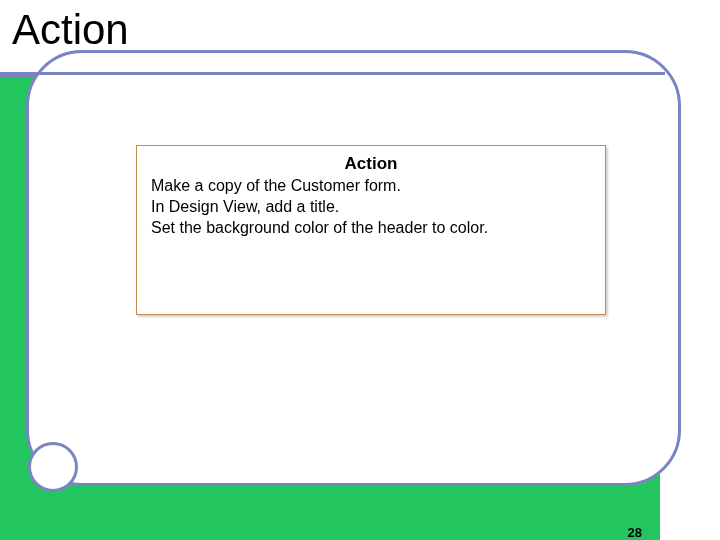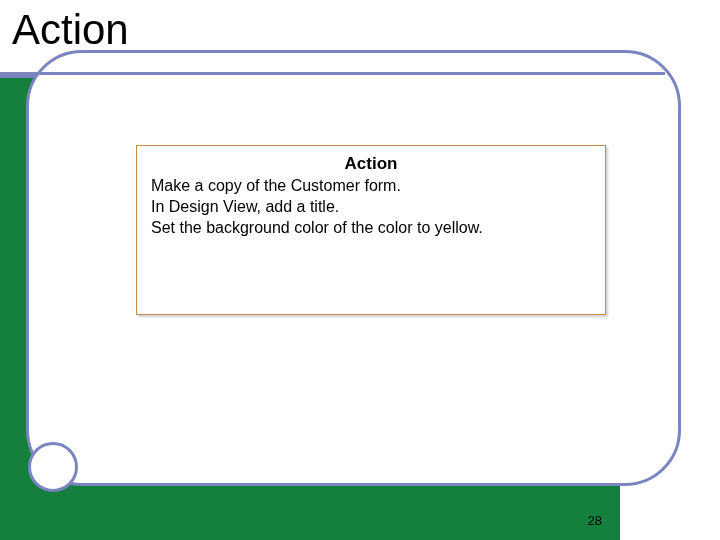--- a/index.html
+++ b/index.html
@@ -9,21 +9,22 @@
     height: 540px;
     background: #ffffff;
     font-family: Arial, Helvetica, sans-serif;
     overflow: hidden;
     position: relative;
   }
   .slide {
     width: 620px;
     height: 540px;
     position: relative;
-    background: #15803d;
+    background: #22c55e;
+    padding-left: 40px;
   }
   
   .panel {
     position: absolute;
     left: 26px;
     top: 50px;
     width: 655px;
     height: 436px;
     border: 3px solid #7a84c1;
     border-radius: 56px;
@@ -99,23 +100,23 @@
     margin-bottom: 2px;
   }
   .content-line {
     font-size: 16px;
     color: #000;
     line-height: 1.3;
   }
   .page-number {
     position: absolute;
     right: 18px;
-    bottom: 12px;
+    bottom: 0;
     font-size: 13px;
-    font-weight: 400;
+    font-weight: 700;
     color: #000;
   }
 </style>
 </head>
 <body>
 
 <div class="slide">
 
   <div class="title-band"></div>
 
@@ -126,18 +127,18 @@
   <div class="corner-circle"></div>
 
   <div class="title-rule"></div>
 
   <div class="title-text">Action</div>
 
   <div class="content-box">
     <div class="content-title">Action</div>
     <div class="content-line">Make a copy of the Customer form.</div>
     <div class="content-line">In Design View, add a title.</div>
-    <div class="content-line">Set the background color of the color to yellow.</div>
+    <div class="content-line">Set the background color of the header to color.</div>
   </div>
 
   <div class="page-number">28</div>
 
 </div>
 
 </body></html>

